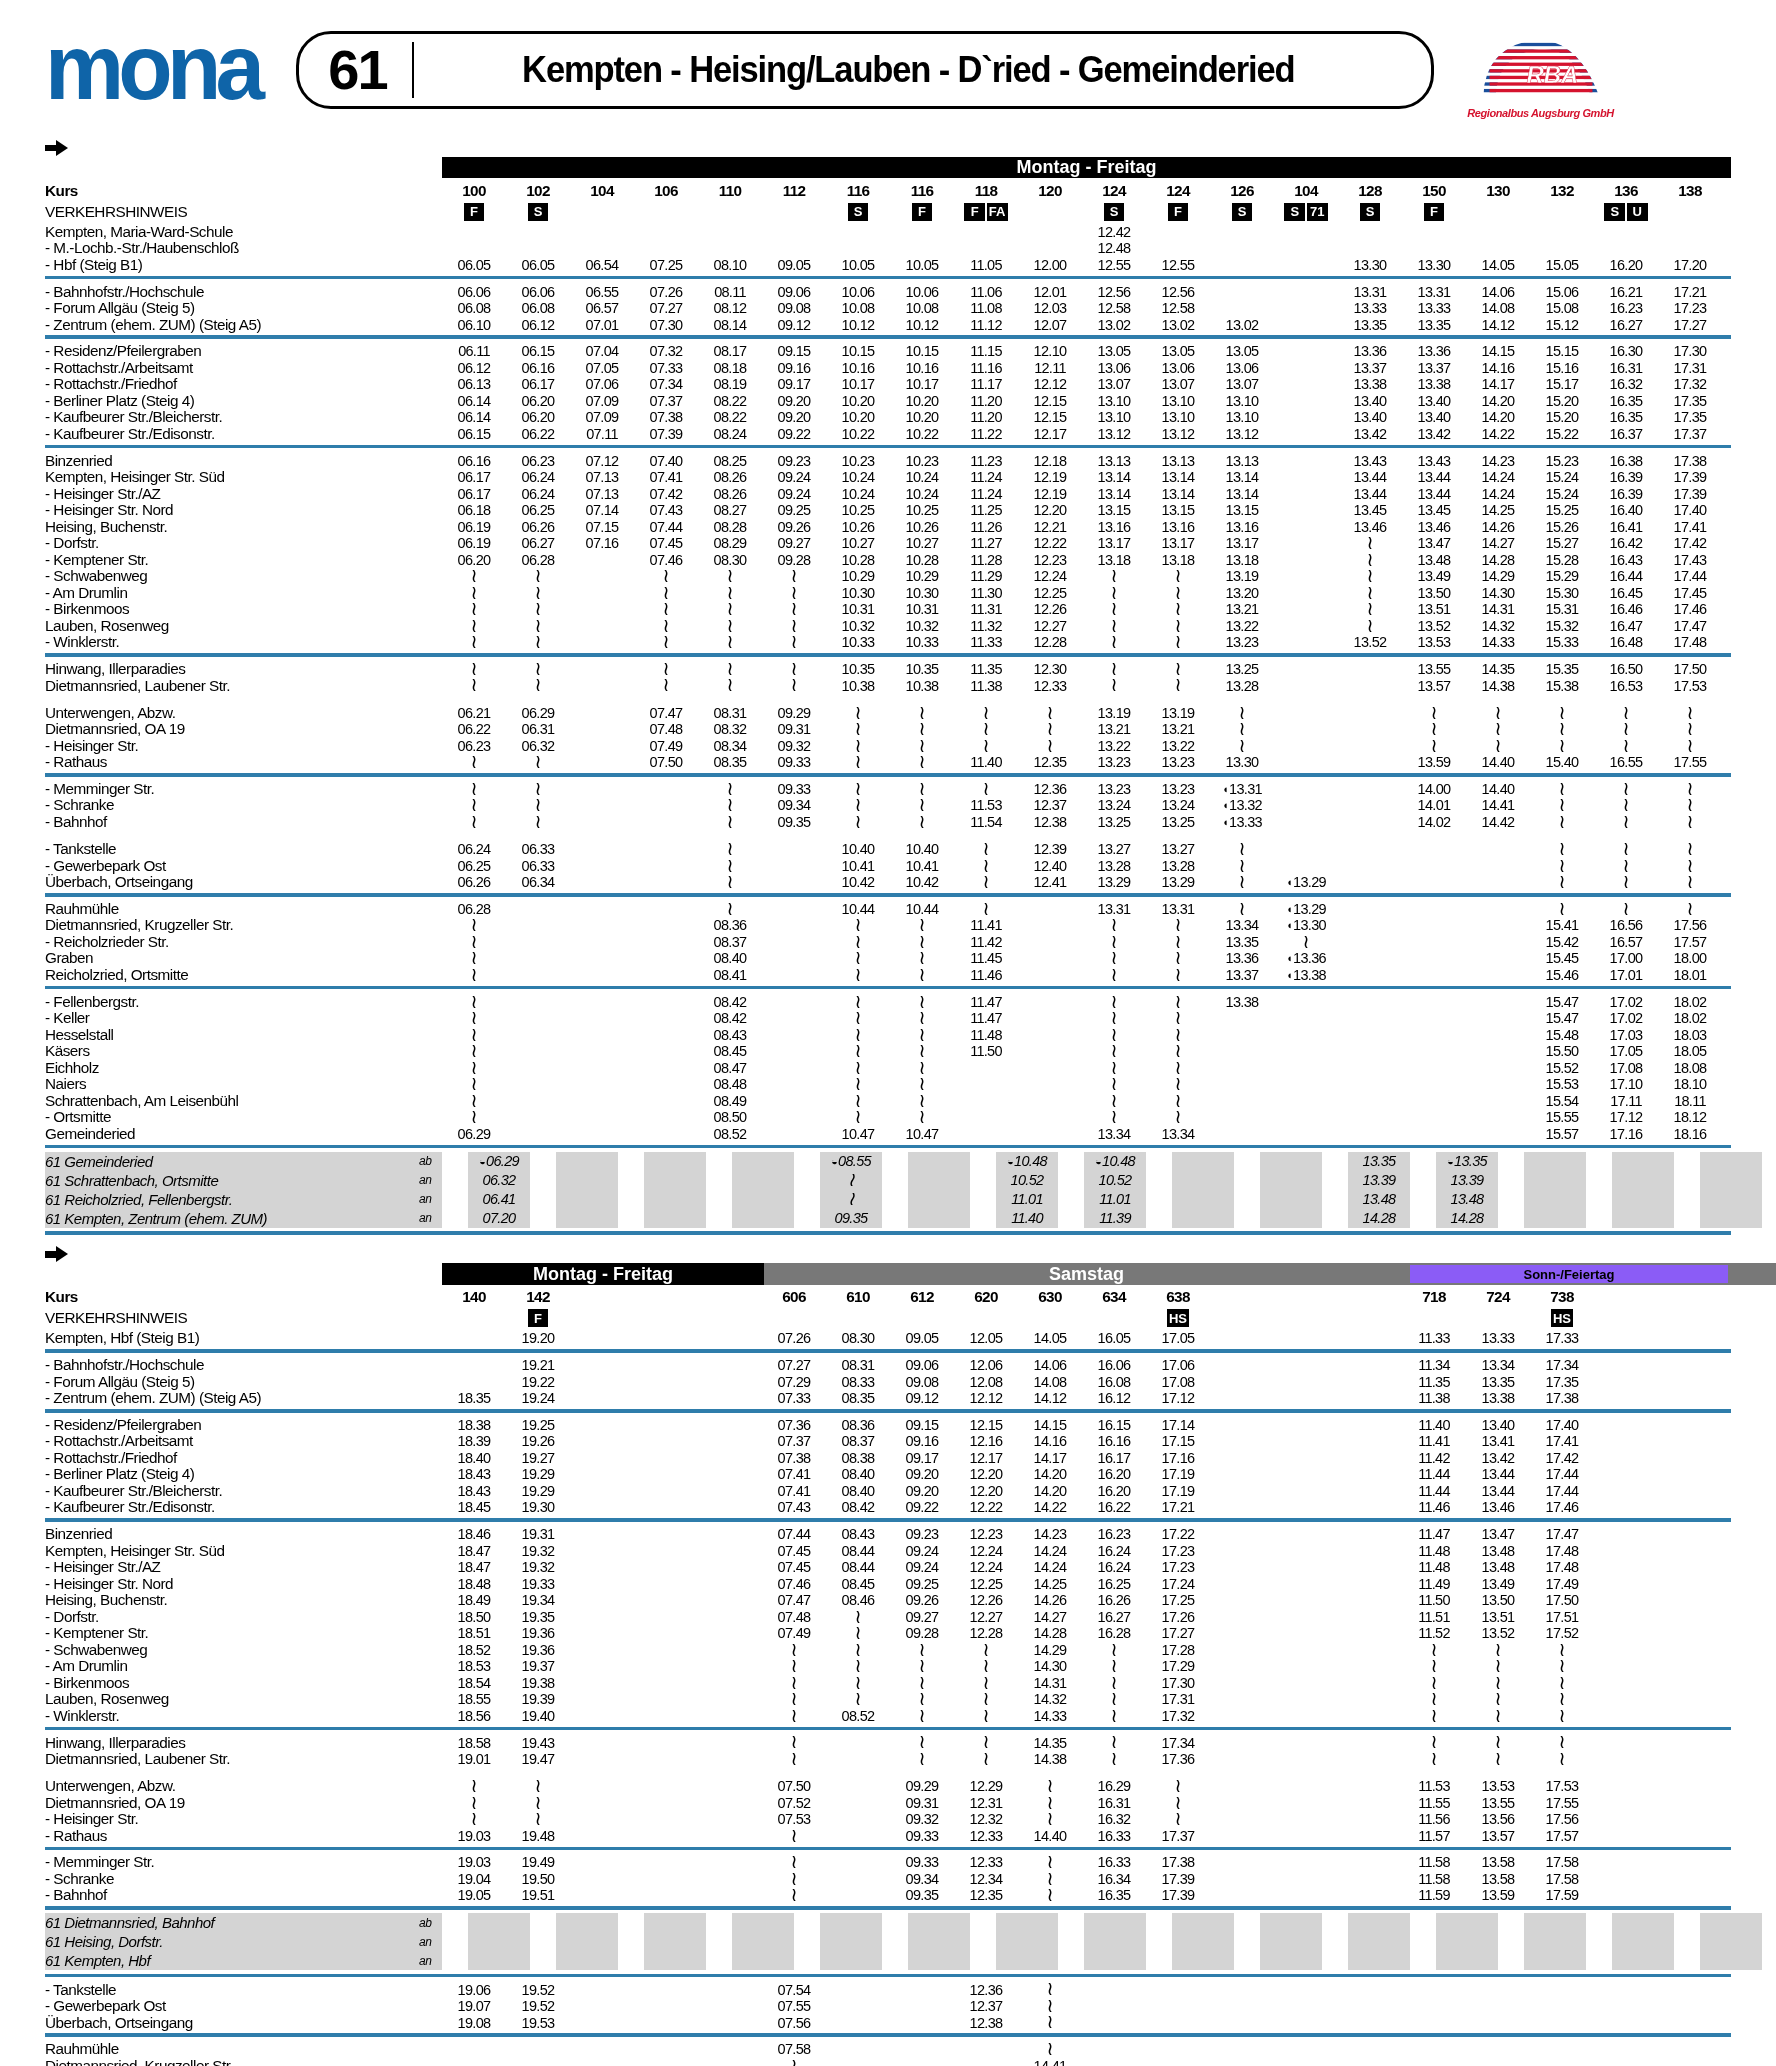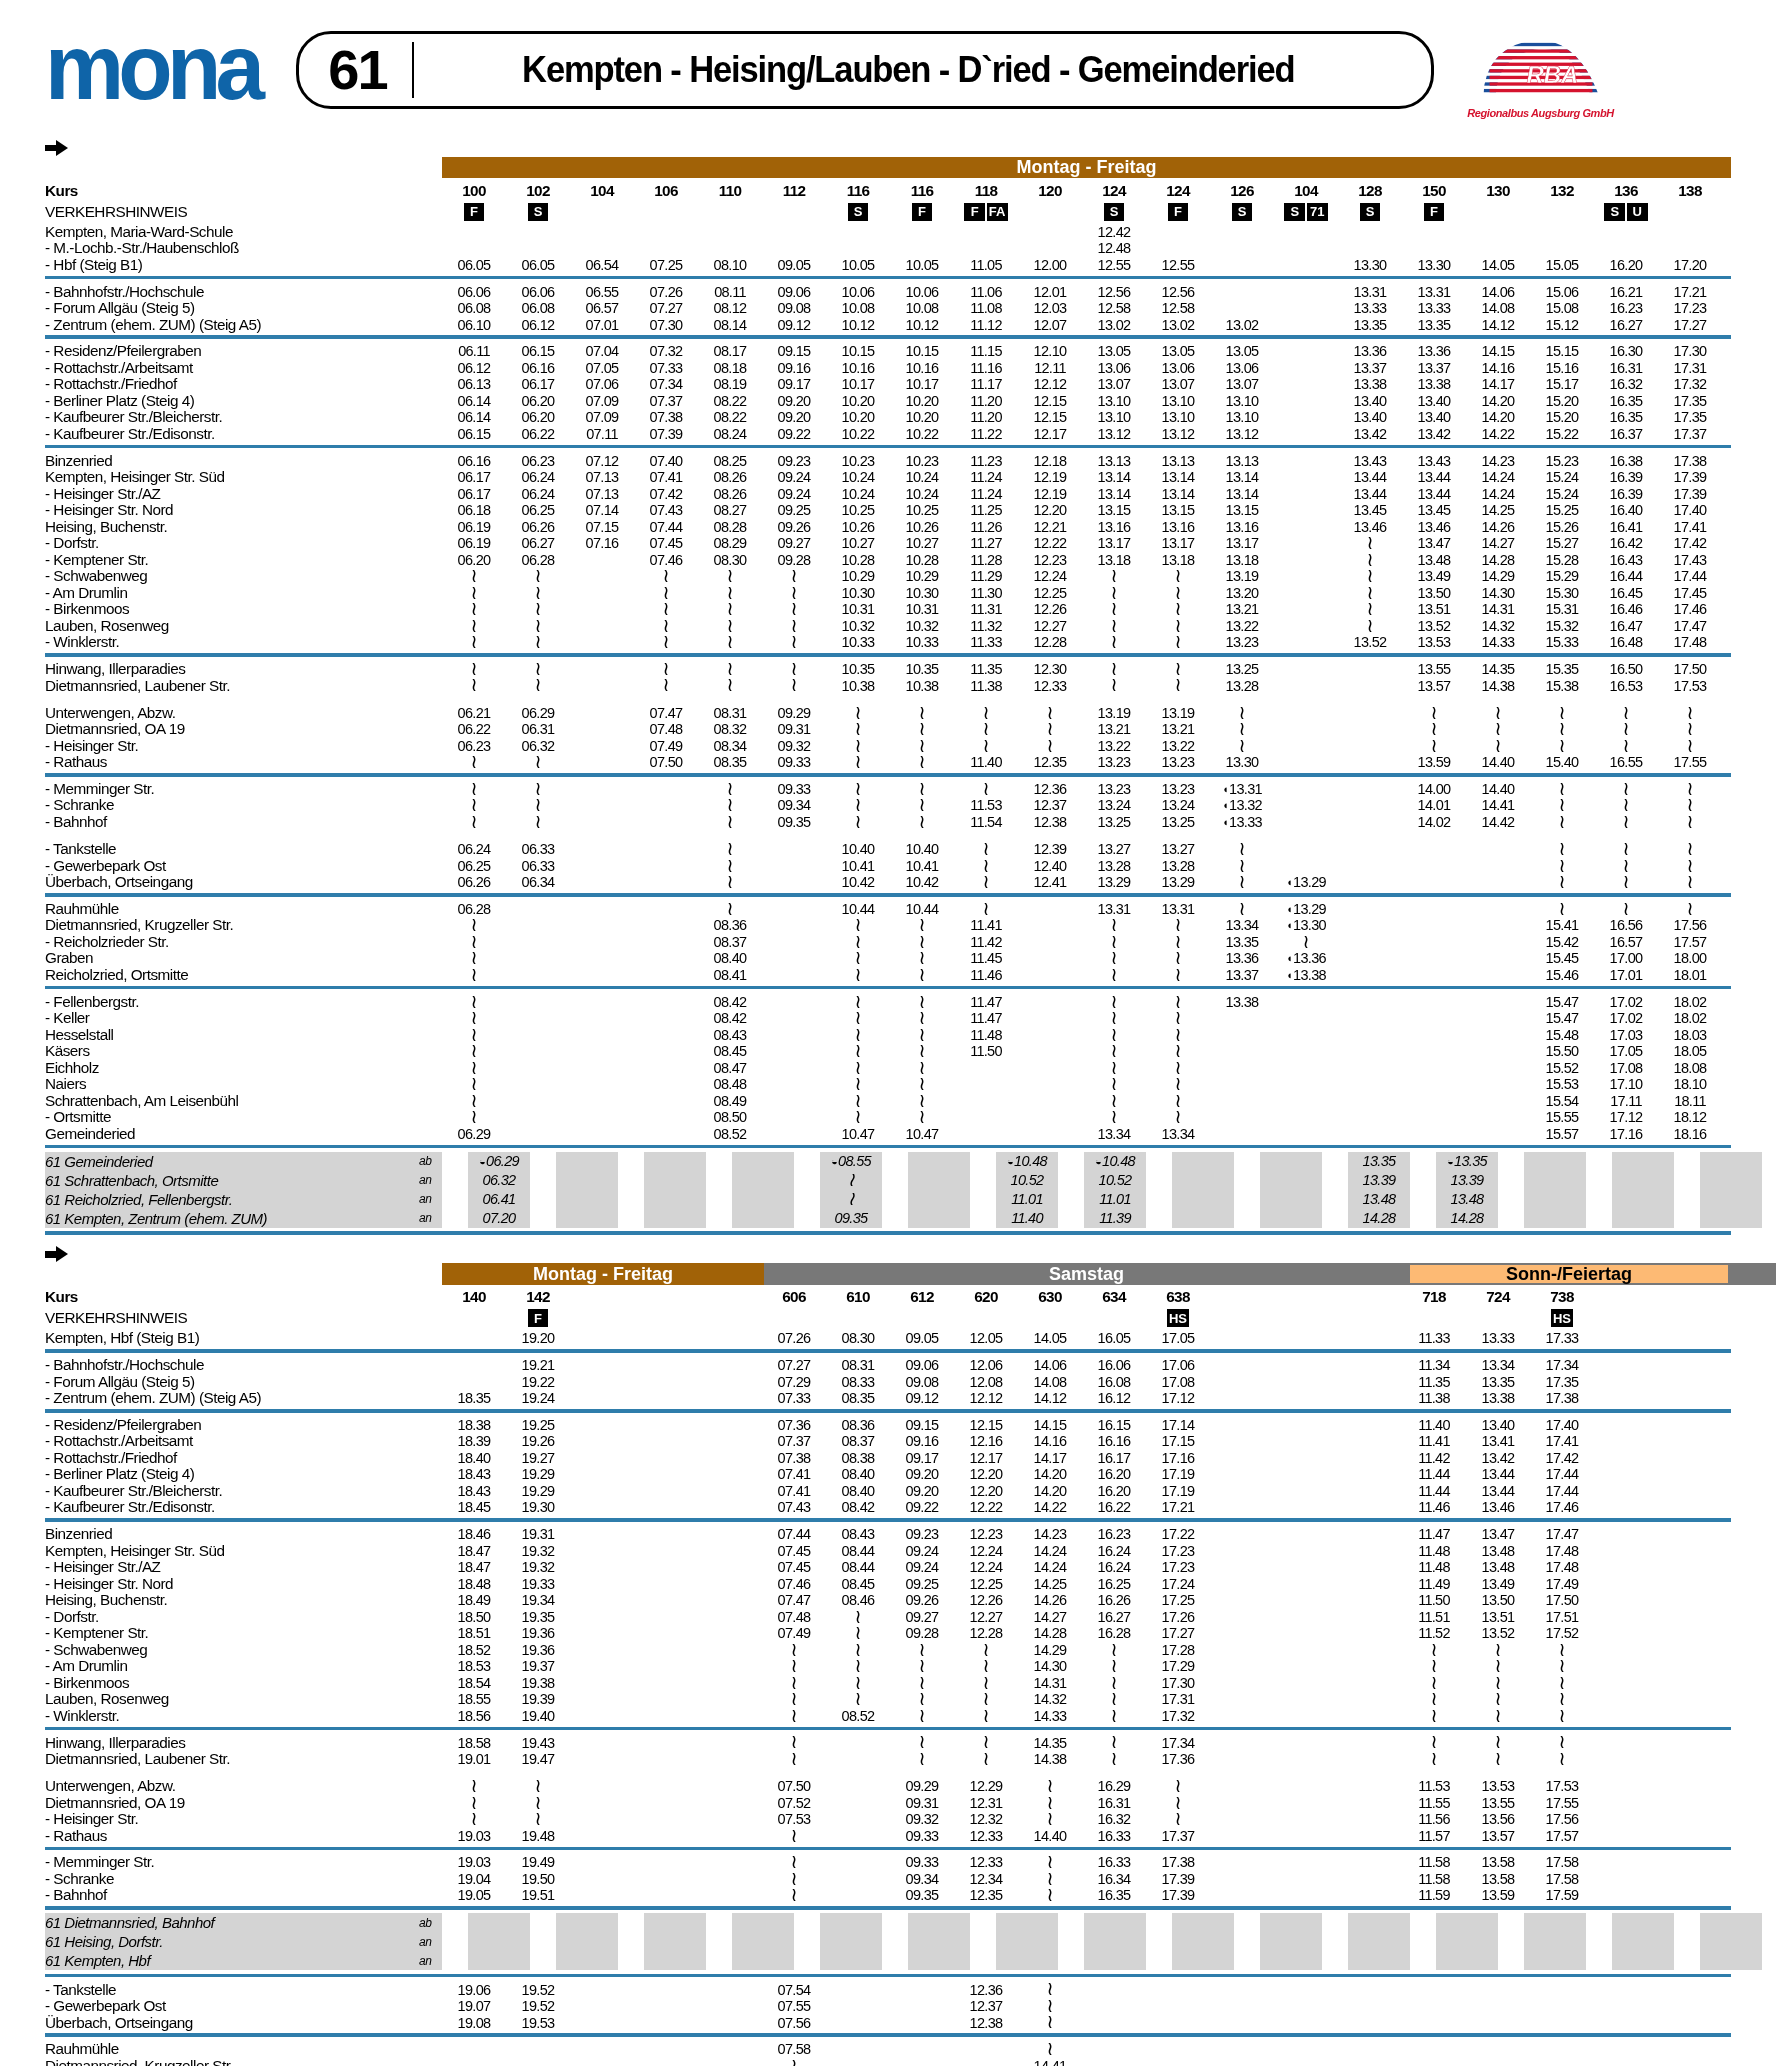--- a/index.html
+++ b/index.html
@@ -27,23 +27,23 @@
   .gap{height:10.7px;}
   .wavy{font-size:19px;line-height:8.3px;letter-spacing:0;}
   .half{font-size:10.7px;margin-right:1.2px;}
   .badge{display:inline-flex;align-items:center;justify-content:center;background:#000;color:#fff;font-weight:700;font-size:13px;min-width:17.4px;height:18px;padding:0 1.7px;margin:0 0.8px;letter-spacing:0;}
   .arrow{display:flex;align-items:center;height:16.5px;margin:1.7px 0 0.8px 0;}
   .arrow .sh{width:10.7px;height:6.6px;background:#000;}
   .arrow .hd{width:0;height:0;border-left:12.4px solid #000;border-top:8.3px solid transparent;border-bottom:8.3px solid transparent;}
   
   .bandrow{position:relative;height:24px;margin-left:397px;width:1289px;}
   .band{position:absolute;top:0;height:21.5px;display:flex;align-items:center;justify-content:center;color:#fff;font-weight:700;font-size:18px;}
-  .band.blue{background:#a16207;}
+  .band.blue{background:#000000;}
   .band.gray{background:#787878;}
-  .band .wbox{position:absolute;top:2.1px;bottom:2.1px;background:#fdba74;color:#000;display:flex;align-items:center;justify-content:center;font-weight:700;font-size:18px;}
+  .band .wbox{position:absolute;top:2.1px;bottom:2.1px;background:#8b5cf6;color:#000;display:flex;align-items:center;justify-content:center;font-weight:700;font-size:13px;}
   
   .shrow{height:19px;font-style:italic;gap:24px;}
   .shrow .lbl,.shrow .c{background:#d4d4d4;border-left:2.1px solid #fff;}
   .shrow .lbl{border-left:none;font-size:15px;}
   .shrow .c{font-size:14.5px;}
   .abAn{font-style:italic;font-size:12px;}
 </style>
 </head>
 <body>
 

